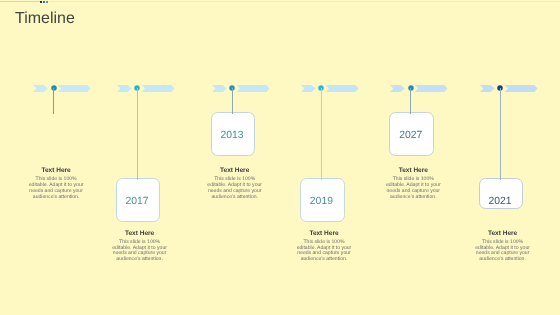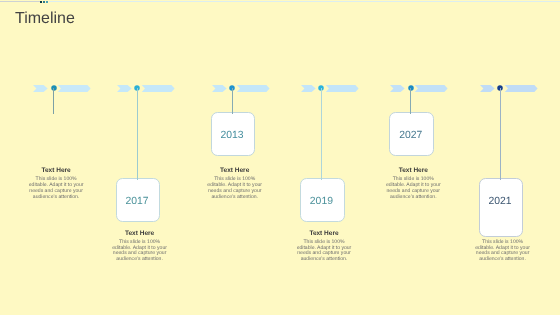--- a/index.html
+++ b/index.html
@@ -121,20 +121,20 @@
       </div>
       <div class="col" style="left: 440px;">
         <svg class="arrow-svg" width="62" height="12" viewBox="0 0 62 12" style="left:38.65px;top:84.8px;">
           <path d="M1 0 L11.6 0 L15.7 3.5 L11.6 7 L1 7 L4.4 3.5 Z" fill="#c0dcf6"></path>
           <path d="M25.8 0 L55.4 0 L58.6 3.5 L55.4 7 L25.8 7 L29.0 3.5 Z" fill="#c0dcf6"></path>
         </svg>
         <div class="vline" style="left:59.55px;top:88.3px;height:92.00000000000001px;background:#9bb3c6;"></div>
         <svg class="dot" width="10" height="10" viewBox="0 0 10 10" style="left:55px;top:83.3px;">
           <circle cx="5" cy="5" r="2.75" fill="#143e8e"></circle>
         </svg>
-        <div class="ybox" style="left:38.599999999999966px;top:178.3px;width:44.6px;height:59px;border-color:#c2cdd8;">
+        <div class="ybox" style="left:38.599999999999966px;top:178.3px;width:44.6px;height:31px;border-color:#c2cdd8;">
           <div class="ytext" style="top:16.6px;left:-1.9px;width:44.6px;color:#3b5570;">2021</div>
         </div>
         <div class="hdr" style="top:231px;left:2.6px;">Text Here</div>
         <div class="bdy" style="top:239.8px;left:2.6px;">This slide is 100% editable. Adapt it to your needs and capture your audience's attention.</div>
       </div>
     </div>
 </div>
 
 </body></html>

